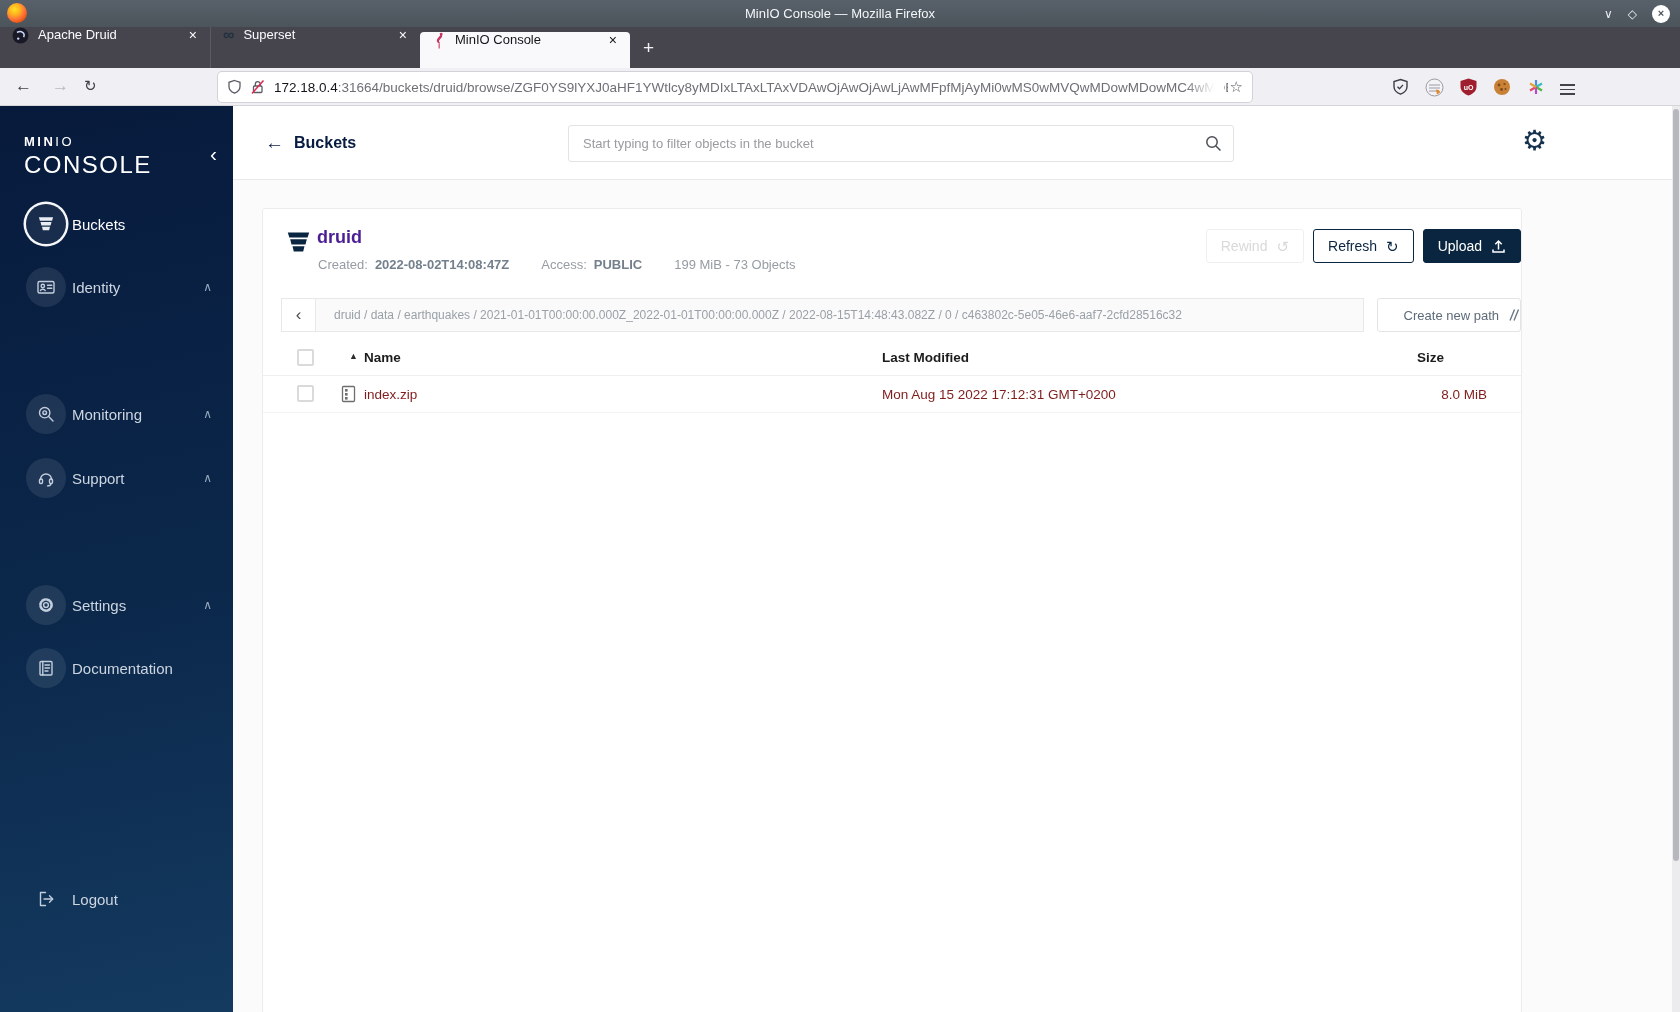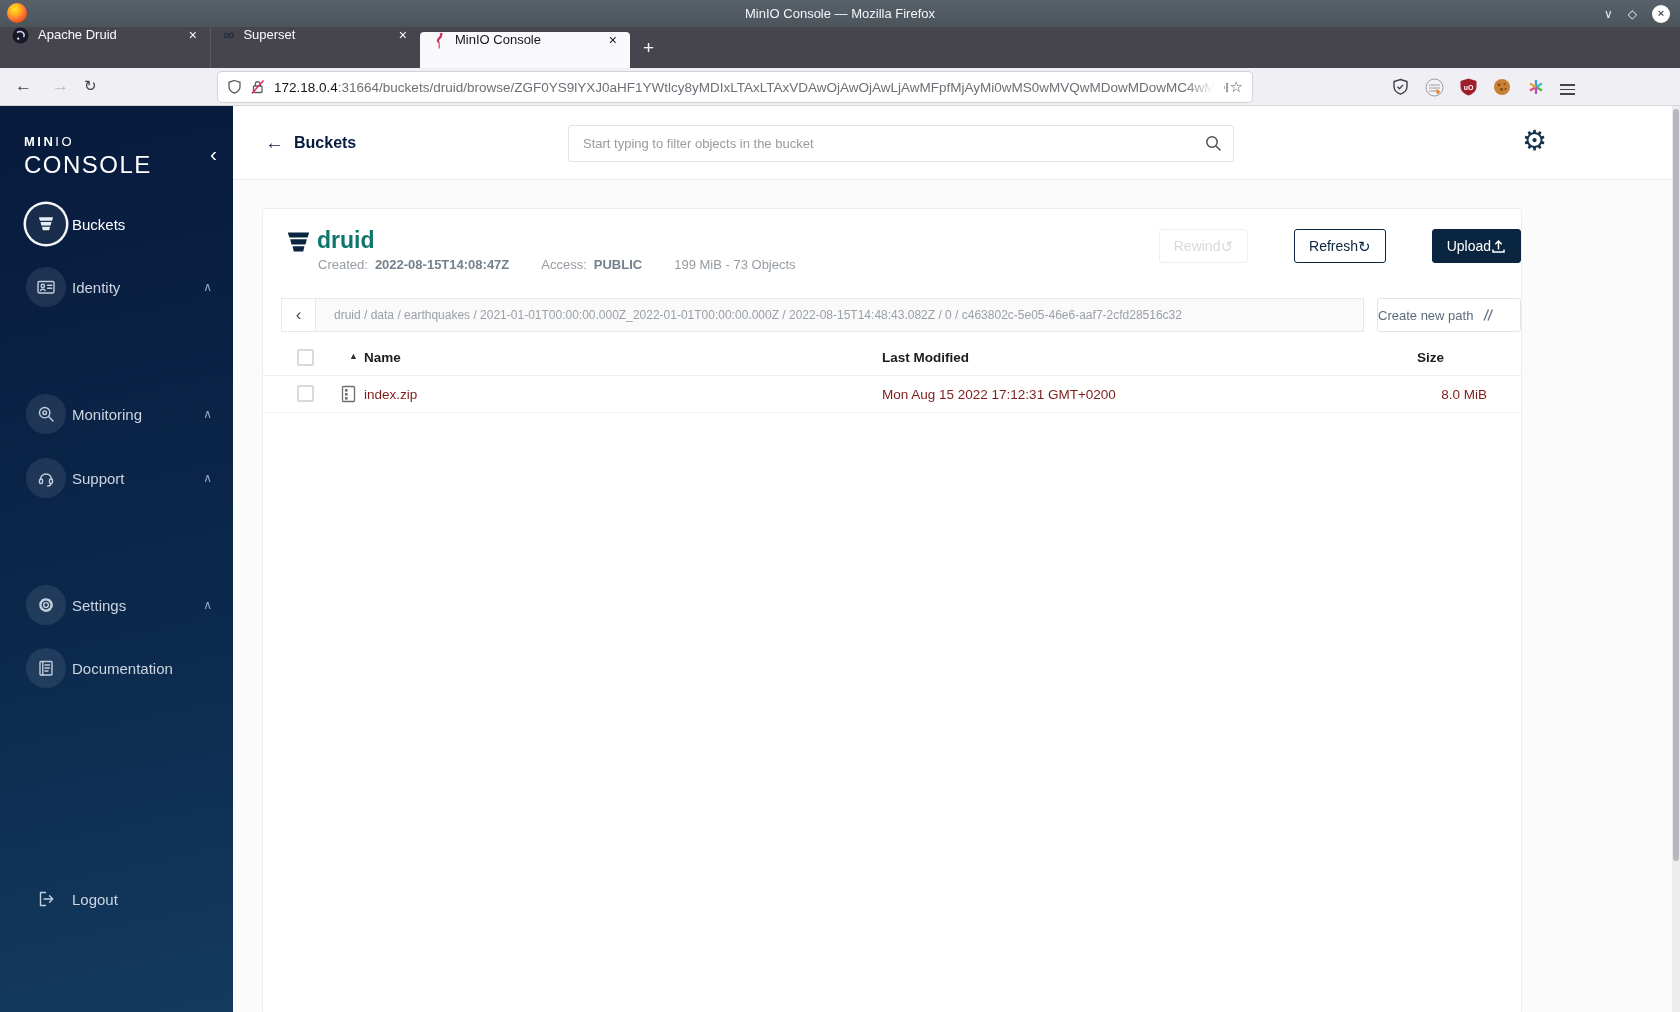--- a/index.html
+++ b/index.html
@@ -69,40 +69,40 @@
     font-size:13px; color:#333; font-family:"Liberation Sans",sans-serif; outline:none; background:#fff; }
   .search-input::placeholder { color:#9a9aa0; }
   .search-ico { position:absolute; right:12px; top:10px; }
   .gear-top { position:absolute; right:125px; top:21px; font-size:28px; color:#16324f; line-height:1; }
 
   .content-body { position:absolute; left:233px; top:181px; right:8px; bottom:0; background:#fbfbfb; }
   .card { position:absolute; left:29px; top:27px; width:1260px; bottom:-2px; background:#fff;
     border:1px solid #ececec; border-radius:3px; }
 
   .bucket-head-icon { position:absolute; left:22px; top:20px; }
-  .bucket-title { position:absolute; left:54px; top:18px; font-size:23px; font-weight:bold; color:#0f766e; }
+  .bucket-title { position:absolute; left:54px; top:18px; font-size:18px; font-weight:bold; color:#4c1d95; }
   .bucket-meta { position:absolute; left:55px; top:48px; font-size:13px; color:#969ca3; display:flex; gap:7px; align-items:baseline; }
   .meta-val { font-weight:bold; color:#74808c; }
   .meta-gap { width:18px; }
   .head-btns { position:absolute; right:0px; top:20px; display:flex; gap:9px; }
-  .btn { height:34px; border-radius:3px; font-size:14px; display:flex; align-items:center; padding:0 14px; background:#fff;margin-left:37px; }
+  .btn { height:34px; border-radius:3px; font-size:14px; display:flex; align-items:center; gap:9px; padding:0 14px; background:#fff; }
   .btn-ico { font-size:15px; line-height:1; }
   .btn.disabled { border:1px solid #efefef; color:#d9d9d9; }
   .btn.outline { border:1px solid #0a2540; color:#0a2540; }
   .btn.solid { background:#0a2540; color:#fff; border:1px solid #0a2540; }
 
   .pathbar { position:absolute; left:18px; top:89px; width:1083px; height:34px; background:#fafafa;
     border:1px solid #e8e8e8; display:flex; align-items:stretch; }
   .path-back { width:34px; background:#fff; border-right:1px solid #e8e8e8; color:#4a4a4a;
     display:flex; align-items:center; justify-content:center; font-size:17px; }
   .path-text { flex:1; font-size:12px; color:#9aa0a7; line-height:32px; padding-left:18px;
     white-space:nowrap; overflow:hidden; }
   .create-path { position:absolute; right:0px; top:89px; width:144px; height:34px; border:1px solid #e4e4e4;
     border-radius:3px; background:#fff; color:#5d6b79; font-size:13px;
-    display:flex; align-items:center; justify-content:flex-start; gap:8px; }
+    display:flex; align-items:center; justify-content:flex-end; gap:8px; }
 
   .thead { position:absolute; left:0; top:131px; width:100%; height:36px; border-bottom:1px solid #efefef; }
   .trow  { position:absolute; left:0; top:167px; width:100%; height:37px; border-bottom:1px solid #f4f4f4; }
   .cbx { position:absolute; left:34px; top:9px; width:17px; height:17px; border:2px solid #dadada;
     border-radius:2px; background:#fff; }
   .sort-tri { position:absolute; left:86px; top:11px; font-size:9px; color:#2c2c2c; }
   .th { font-size:13.5px; font-weight:bold; color:#1c1c1c; position:absolute; top:10px; }
   .td { font-size:13.5px; color:#7f1d1d; position:absolute; top:11px; }
   .th-name { left:101px; } .th-mod { left:619px; } .th-size { right:77px; }
   .zip-ico { position:absolute; left:78px; top:9px; }
@@ -330,21 +330,21 @@
     <svg class="bucket-head-icon" width="27" height="27" viewBox="0 0 24 24">
       <g fill="#0a2540">
           <path d="M2.5 3h19l-1.4 4.6H3.9z"></path>
           <path d="M4.6 9.2h14.8l-1.2 4.6H5.8z"></path>
           <path d="M6.7 15.4h10.6l-1.1 4.6H7.8z"></path>
         </g>
     </svg>
     <div class="bucket-title">druid</div>
     <div class="bucket-meta">
       <span>Created:</span>
-      <span class="meta-val">2022-08-15T14:08:47Z</span>
+      <span class="meta-val">2022-08-02T14:08:47Z</span>
       <span class="meta-gap"></span>
       <span>Access:</span>
       <span class="meta-val">PUBLIC</span>
       <span class="meta-gap"></span>
       <span>199 MiB - 73 Objects</span>
     </div>
 
     <div class="head-btns">
       <div class="btn disabled">
         <span>Rewind</span>

